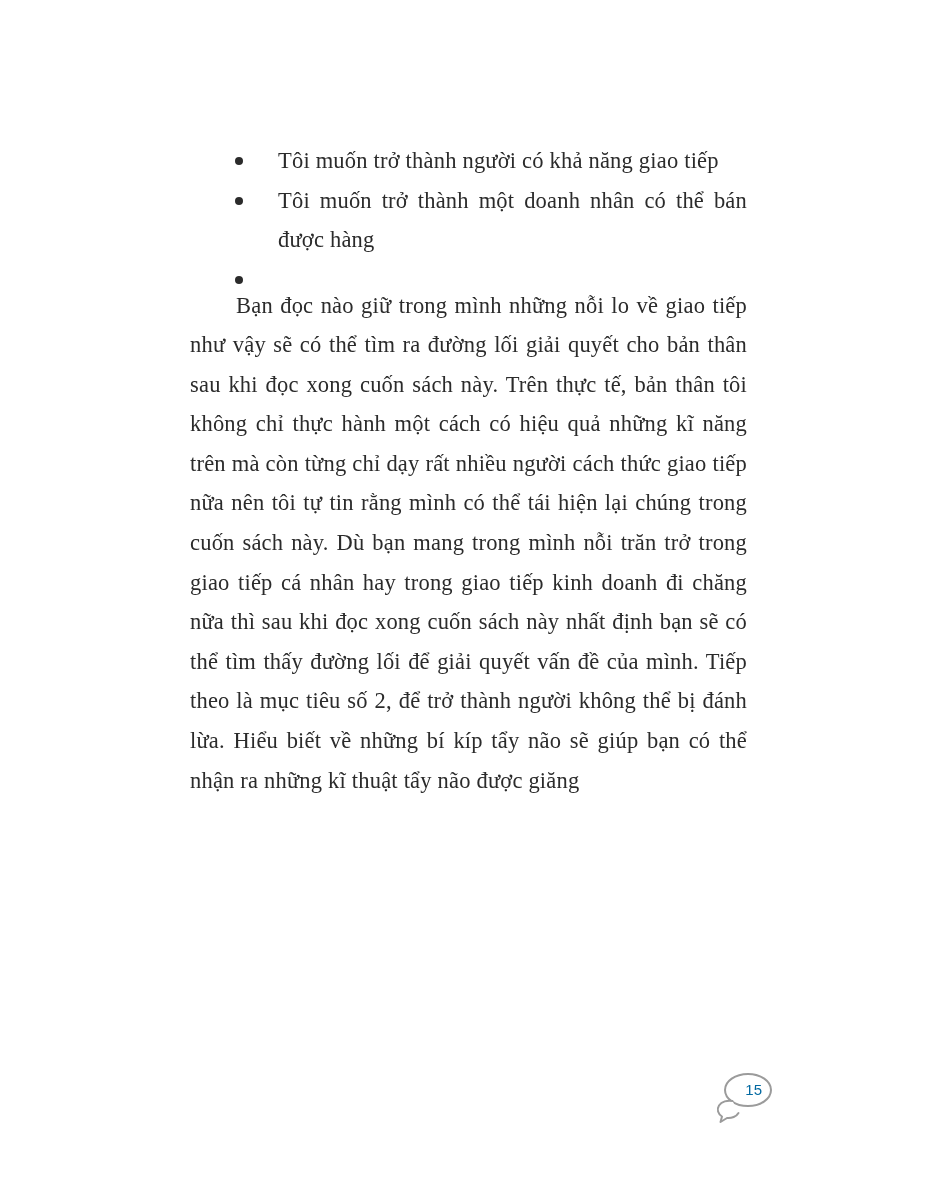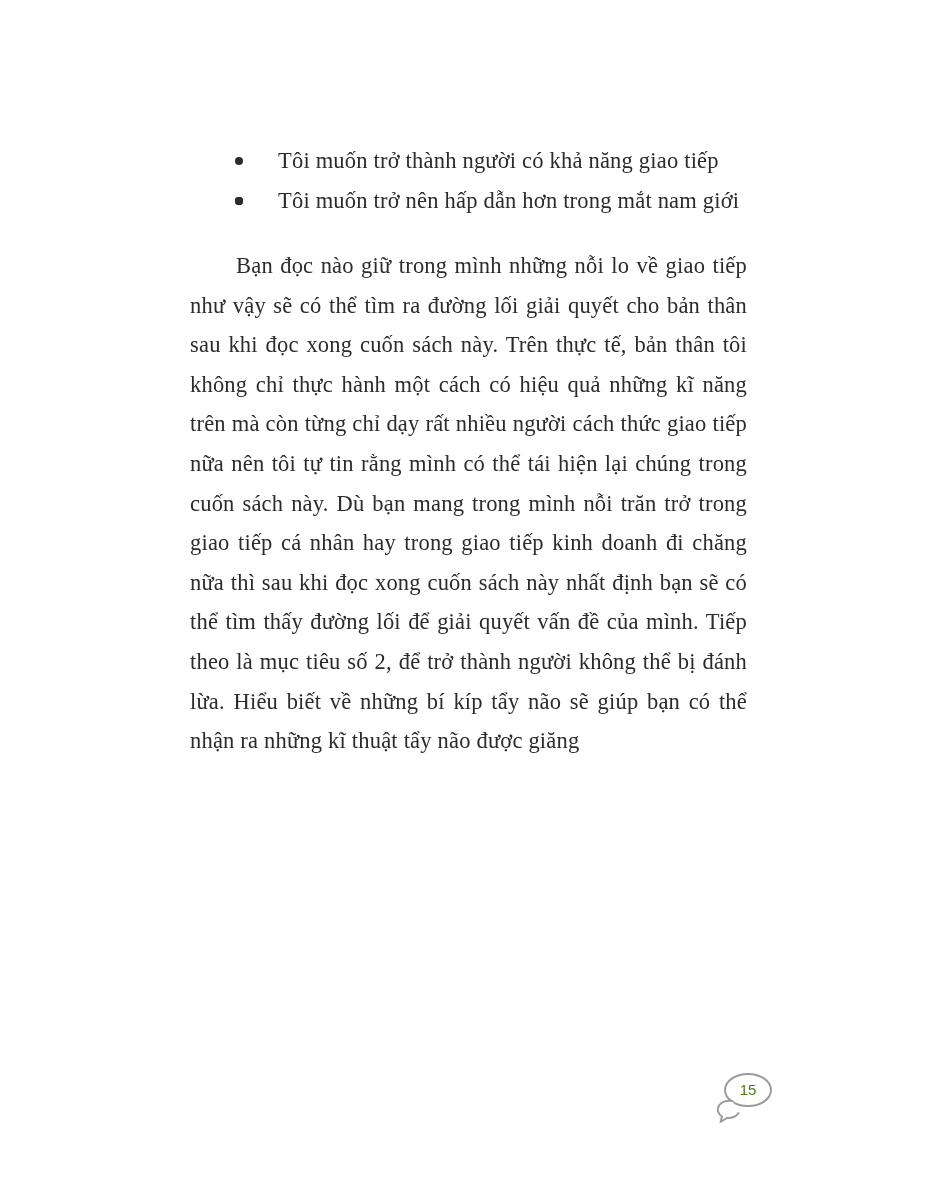--- a/index.html
+++ b/index.html
@@ -64,47 +64,44 @@
   .page-marker svg {
     position: absolute;
     left: 0;
     top: 0;
   }
   .page-num {
     position: absolute;
     left: 26px;
     top: 11px;
     width: 28px;
-    text-align: center;
+    text-align: right;
     font-family: "Liberation Sans", sans-serif;
     font-size: 15px;
     line-height: 18px;
-    color: #4d7c0f;
+    color: #0369a1;
   }
 </style>
 </head>
 <body>
 
 <div class="page">
   <div class="content">
 
     <ul class="bullets">
       <li class="bullet-item">
         <span class="dot"></span>
         <span>Tôi muốn trở thành người có khả năng giao tiếp</span>
       </li>
       <li class="bullet-item">
         <span class="dot"></span>
+        <span>Tôi muốn trở thành một doanh nhân có thể bán được hàng</span>
       </li>
       <li class="bullet-item">
         <span class="dot"></span>
-      </li>
-      <li class="bullet-item">
-        <span class="dot"></span>
-        <span>Tôi muốn trở nên hấp dẫn hơn trong mắt nam giới</span>
       </li>
     </ul>
 
     <p class="paragraph">Bạn đọc nào giữ trong mình những nỗi lo về giao tiếp như vậy sẽ có thể tìm ra đường lối giải quyết cho bản thân sau khi đọc xong cuốn sách này. Trên thực tế, bản thân tôi không chỉ thực hành một cách có hiệu quả những kĩ năng trên mà còn từng chỉ dạy rất nhiều người cách thức giao tiếp nữa nên tôi tự tin rằng mình có thể tái hiện lại chúng trong cuốn sách này. Dù bạn mang trong mình nỗi trăn trở trong giao tiếp cá nhân hay trong giao tiếp kinh doanh đi chăng nữa thì sau khi đọc xong cuốn sách này nhất định bạn sẽ có thể tìm thấy đường lối để giải quyết vấn đề của mình. Tiếp theo là mục tiêu số 2, để trở thành người không thể bị đánh lừa. Hiểu biết về những bí kíp tẩy não sẽ giúp bạn có thể nhận ra những kĩ thuật tẩy não được giăng</p>
 
   </div>
 
   <div class="page-marker">
     <svg width="66" height="54" viewBox="0 0 66 54">
       <ellipse cx="40" cy="20" rx="23" ry="16" fill="#ffffff" stroke="#9b9b9b" stroke-width="2"></ellipse>

